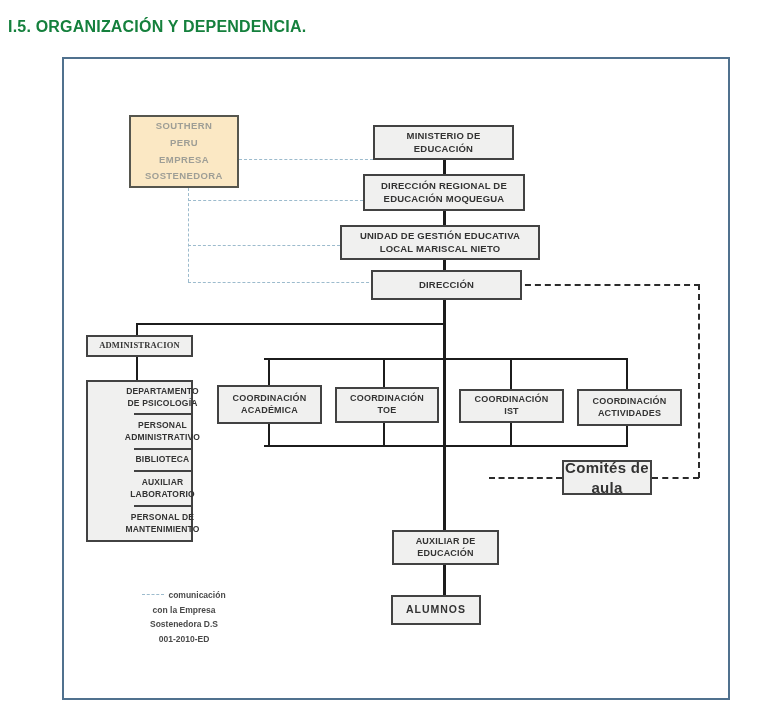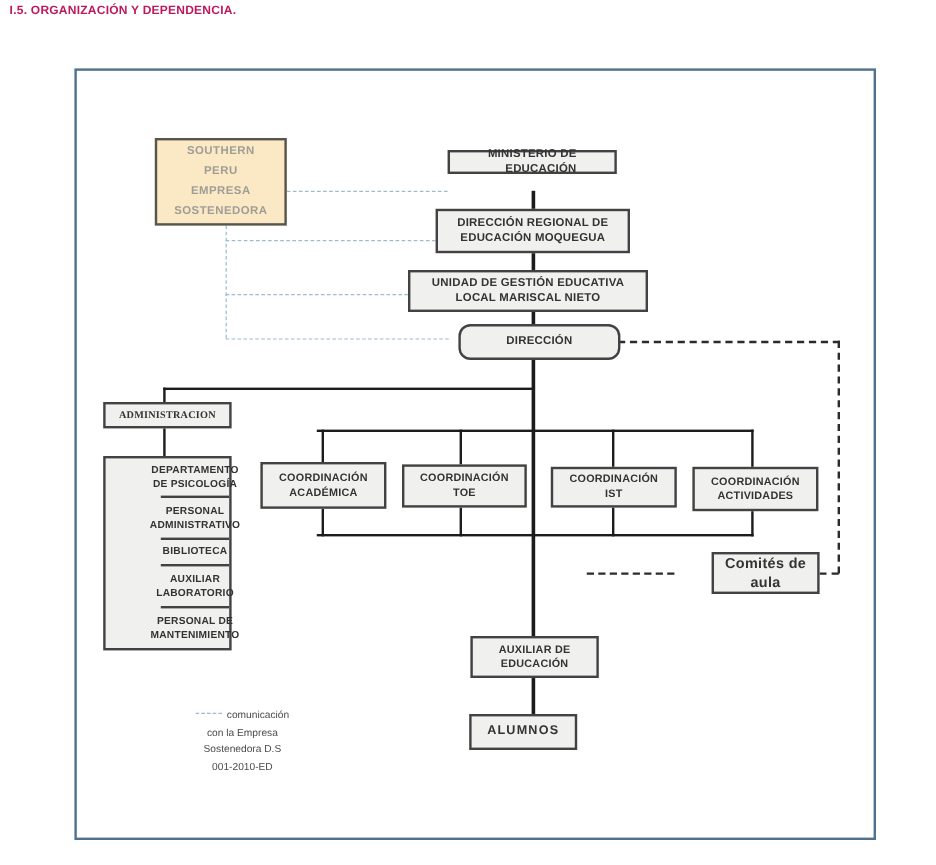--- a/index.html
+++ b/index.html
@@ -2,63 +2,63 @@
 <html><head>
 <meta charset="utf-8">
 <style>
   * { margin:0; padding:0; box-sizing:border-box; }
   html,body { background:#ffffff; }
   body {
     width:780px; height:721px; position:relative; overflow:hidden;
     font-family:"Liberation Sans", sans-serif;
   }
   .page-title {
-    position:absolute; left:8px; top:4px;
-    font-size:10px; font-weight:bold; color:#be185d; letter-spacing:.2px;
+    position:absolute; left:8px; top:18px;
+    font-size:16px; font-weight:bold; color:#15803d; letter-spacing:.2px;
   }
   .chart-frame {
     position:absolute; left:62px; top:57px; width:668px; height:643px;
     border:2px solid #50718e; background:#ffffff;
   }
   
   .box {
     position:absolute; background:#f0f0ef; border:2px solid #424242;
     display:flex; align-items:center; justify-content:center; text-align:center;
     font-size:9px; font-weight:bold; color:#333333; letter-spacing:.2px;
     line-height:1.3; white-space:pre-line;
   }
   .box-md { font-size:9.5px; }
   .box-highlight {
     background:#fbe8c4; border-color:#56564e; color:#9e9e96;
     font-size:9.5px; line-height:1.75; letter-spacing:.4px;
   }
   .box-alumnos { font-size:10.5px; letter-spacing:1px; }
-  .box-comites { font-size:12px; letter-spacing:.3px;margin-left:31px; }
+  .box-comites { font-size:15px; letter-spacing:.3px; }
   
   .stack {
     position:absolute; left:22px; top:321px; width:107px; height:162px;
     border:2px solid #424242; background:#f0f0ef;
     display:flex; flex-direction:column;
   }
   .stack-row {
     display:flex; align-items:center; justify-content:center; text-align:center;
     font-size:8.5px; font-weight:bold; color:#333333; letter-spacing:.2px;
     line-height:1.3; white-space:pre-line;margin-left:46px;
   }
   .stack-row + .stack-row { border-top:2px solid #424242; }
   
   .hline, .vline { position:absolute; background:#1c1c1c; }
   .dash-h { position:absolute; height:0; border-top:2px dashed #2b2b2b; }
   .dash-v { position:absolute; width:0;  border-left:2px dashed #2b2b2b; }
   .bdash-h { position:absolute; height:0; border-top:1px dashed #9cbbcd; }
   .bdash-v { position:absolute; width:0;  border-left:1px dashed #9cbbcd; }
   
   .legend {
-    position:absolute; left:66px; top:529px; width:144px;
-    text-align:center; font-size:8.5px; font-weight:normal; color:#4a4a4a;
+    position:absolute; left:48px; top:529px; width:144px;
+    text-align:center; font-size:8.5px; font-weight:bold; color:#4a4a4a;
     line-height:14.5px;
   }
   .legend-dash {
     display:inline-block; width:22px; border-top:1px dashed #9cbbcd;
     margin-right:4px; vertical-align:3px;
   }
 </style>
 </head>
 <body>
 
@@ -86,30 +86,30 @@
   <div class="dash-h" style="left:451px;top:225px;width:185px;"></div>
   <div class="dash-v" style="left:634px;top:225px;height:194px;"></div>
   <div class="dash-h" style="left:588px;top:418px;width:47px;"></div>
   <div class="dash-h" style="left:425px;top:418px;width:73px;"></div>
 
   <div class="box box-highlight" style="left:65px;top:56px;width:110px;height:73px;">SOUTHERN
 PERU
 EMPRESA
 SOSTENEDORA</div>
 
-  <div class="box box-md" style="left:309px;top:66px;width:141px;height:20px;text-align:right;">MINISTERIO DE
+  <div class="box box-md" style="left:309px;top:66px;width:141px;height:35px;">MINISTERIO DE
 EDUCACIÓN</div>
 
   <div class="box box-md" style="left:299px;top:115px;width:162px;height:37px;">DIRECCIÓN REGIONAL DE
 EDUCACIÓN MOQUEGUA</div>
 
   <div class="box box-md" style="left:276px;top:166px;width:200px;height:35px;">UNIDAD DE GESTIÓN EDUCATIVA
 LOCAL MARISCAL NIETO</div>
 
-  <div class="box box-md" style="left:318px;top:211px;width:135px;height:30px;border-radius:10px;">DIRECCIÓN</div>
+  <div class="box box-md" style="left:307px;top:211px;width:151px;height:30px;">DIRECCIÓN</div>
 
   <div class="box" style="left:22px;top:276px;width:107px;height:22px;font-size:8.5px;font-family:Liberation Serif, serif;">ADMINISTRACION</div>
 
   <div class="stack">
     <div class="stack-row" style="height:31px;">DEPARTAMENTO
 DE PSICOLOGÍA</div>
     <div class="stack-row" style="height:35px;">PERSONAL
 ADMINISTRATIVO</div>
     <div class="stack-row" style="height:22px;">BIBLIOTECA</div>
     <div class="stack-row" style="height:35px;">AUXILIAR

